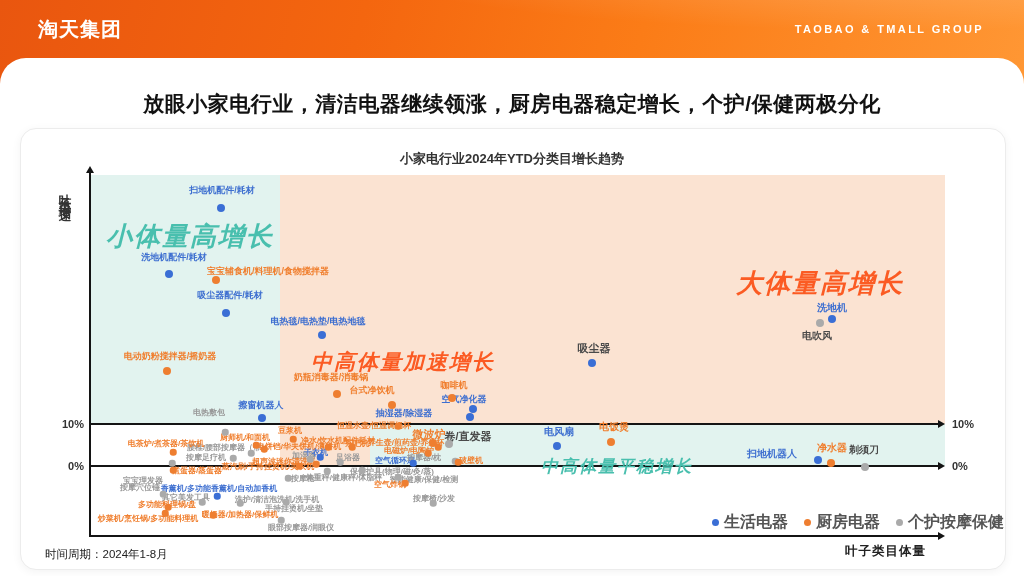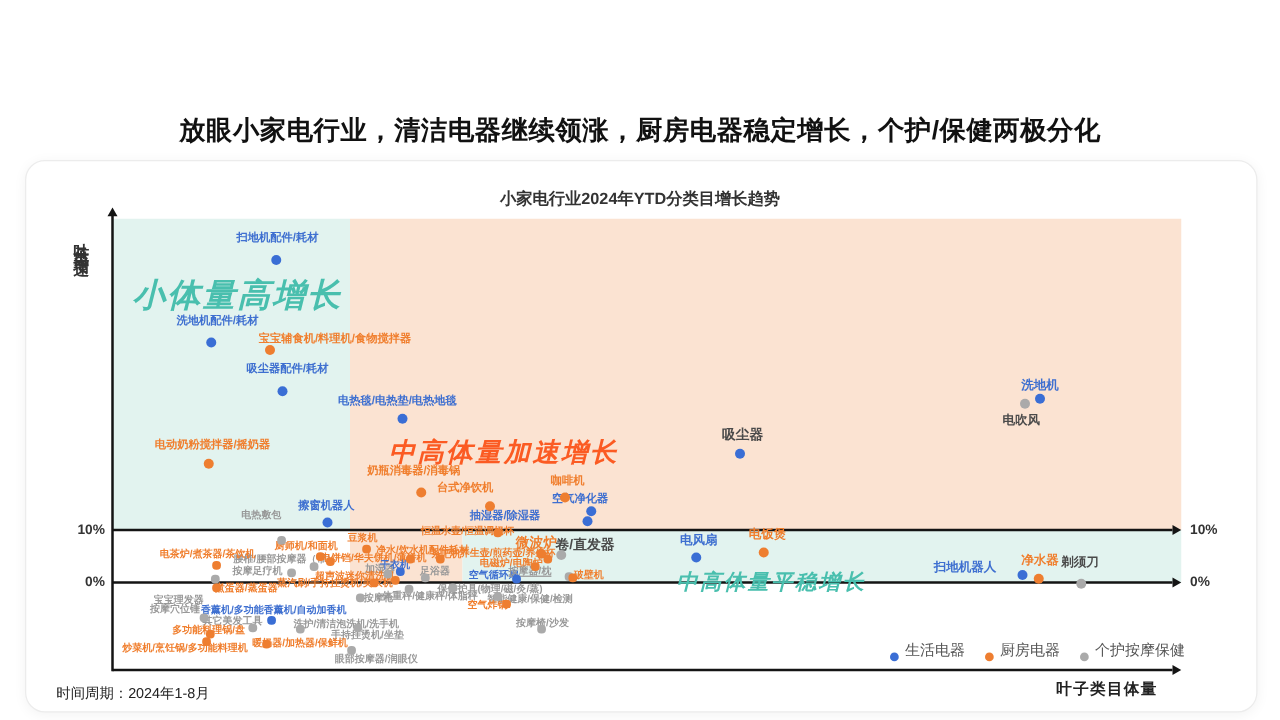--- a/index.html
+++ b/index.html
@@ -24,28 +24,32 @@
   .arrow-right{position:absolute;width:0;height:0;border-top:4px solid transparent;border-bottom:4px solid transparent;border-left:7px solid #141414;z-index:1;}
   .arrow-up{position:absolute;width:0;height:0;border-left:4px solid transparent;border-right:4px solid transparent;border-bottom:7px solid #141414;z-index:1;}
   .tick{position:absolute;color:#333;font-size:11px;font-weight:600;transform:translateY(-50%);z-index:1;}
   .tick.left{left:48px;width:36px;text-align:right;}
   .qlabel{position:absolute;transform:translate(-50%,-50%);font-weight:bold;font-style:italic;white-space:nowrap;letter-spacing:2px;z-index:1;}
   .dot{position:absolute;border-radius:50%;transform:translate(-50%,-50%);z-index:3;}
   .plabel{position:absolute;transform:translate(-50%,-50%);font-weight:600;white-space:nowrap;z-index:2;}
   .ylab{position:absolute;left:56px;top:184px;writing-mode:vertical-rl;text-orientation:upright;color:#333;font-size:12.5px;font-weight:600;letter-spacing:3px;z-index:1;}
   .xlab{position:absolute;left:845px;top:543px;color:#222;font-size:12.5px;font-weight:bold;letter-spacing:1px;z-index:1;}
   .legend{position:absolute;left:712px;top:512px;display:flex;gap:16px;align-items:center;z-index:2;}
-  .legend-item{display:flex;align-items:flex-end;gap:5px;color:#555;font-size:12px;}
+  .legend-item{display:flex;align-items:center;gap:5px;color:#555;font-size:16px;font-weight:bold;}
   .legend-dot{width:7px;height:7px;border-radius:50%;}
   .period{position:absolute;left:45px;top:547px;color:#222;font-size:11.5px;font-weight:500;z-index:2;}
 </style>
 </head>
 <body>
 
 <div id="root">
+  <div class="header">
+    <div class="logo">淘天集团</div>
+    <div class="brand">TAOBAO &amp; TMALL GROUP</div>
+  </div>
   <div class="sheet"></div>
   <div class="slide-title">放眼小家电行业，清洁电器继续领涨，厨房电器稳定增长，个护/保健两极分化</div>
   <div class="card"></div>
   <div class="chart-title">小家电行业2024年YTD分类目增长趋势</div>
 
   <div class="plot">
 
     <div class="axis" style="left:89px;top:172px;width:2px;height:365px;"></div>
     <div class="arrow-up" style="left:86px;top:166px;"></div>
 
@@ -80,20 +84,21 @@
           <span>个护按摩保健</span>
         </div>
       </div>
     <div class="period">时间周期：2024年1-8月</div>
   <div class="region" style="left: 90px; top: 175px; width: 190px; height: 249px; background: rgb(226, 243, 239);"></div>
       <div class="region" style="left: 280px; top: 175px; width: 665px; height: 249px; background: rgb(251, 227, 210);"></div>
       <div class="region" style="left: 280px; top: 424px; width: 90px; height: 42px; background: rgb(251, 227, 210);"></div>
       <div class="region" style="left: 370px; top: 424px; width: 575px; height: 42px; background: rgb(226, 243, 239);"></div>
       <div class="qlabel" style="left: 403px; top: 362px; font-size: 21px; color: rgb(251, 91, 35);">中高体量加速增长</div>
       <div class="qlabel" style="left: 190px; top: 236px; font-size: 26px; color: rgb(73, 191, 174);">小体量高增长</div>
+      <div class="qlabel" style="left: 820px; top: 283px; font-size: 26px; color: rgb(251, 91, 35);">大体量高增长</div>
       <div class="qlabel" style="left: 617px; top: 466px; font-size: 17px; color: rgb(73, 191, 174);">中高体量平稳增长</div>
       <div class="dot" style="left: 221px; top: 208px; width: 8px; height: 8px; background: rgb(58, 110, 213);"></div>
       <div class="plabel" style="left: 222px; top: 190px; font-size: 9px; color: rgb(62, 111, 208);">扫地机配件/耗材</div>
       <div class="dot" style="left: 169px; top: 274px; width: 8px; height: 8px; background: rgb(58, 110, 213);"></div>
       <div class="plabel" style="left: 174px; top: 257px; font-size: 9px; color: rgb(62, 111, 208);">洗地机配件/耗材</div>
       <div class="dot" style="left: 216px; top: 280px; width: 8px; height: 8px; background: rgb(238, 126, 48);"></div>
       <div class="plabel" style="left: 268px; top: 271px; font-size: 9px; color: rgb(240, 126, 45);">宝宝辅食机/料理机/食物搅拌器</div>
       <div class="dot" style="left: 226px; top: 313px; width: 8px; height: 8px; background: rgb(58, 110, 213);"></div>
       <div class="plabel" style="left: 230px; top: 295px; font-size: 9px; color: rgb(62, 111, 208);">吸尘器配件/耗材</div>
       <div class="dot" style="left: 167px; top: 371px; width: 8px; height: 8px; background: rgb(238, 126, 48);"></div>
@@ -156,21 +161,21 @@
       <div class="plabel" style="left: 406px; top: 442px; font-size: 8px; color: rgb(240, 126, 45);">养生壶/煎药壶/养生杯</div>
       <div class="dot" style="left: 428px; top: 453px; width: 6.5px; height: 6.5px; background: rgb(238, 126, 48);"></div>
       <div class="plabel" style="left: 409px; top: 450px; font-size: 8px; color: rgb(240, 126, 45);">电磁炉/电陶炉</div>
       <div class="dot" style="left: 433px; top: 443px; width: 8px; height: 8px; background: rgb(238, 126, 48);"></div>
       <div class="plabel" style="left: 429px; top: 434px; font-size: 11px; color: rgb(240, 126, 45);">微波炉</div>
       <div class="dot" style="left: 449px; top: 444px; width: 8px; height: 8px; background: rgb(170, 170, 170);"></div>
       <div class="plabel" style="left: 468px; top: 436px; font-size: 11px; color: rgb(74, 74, 74);">卷/直发器</div>
       <div class="dot" style="left: 413px; top: 463px; width: 6.5px; height: 6.5px; background: rgb(58, 110, 213);"></div>
       <div class="plabel" style="left: 395px; top: 460px; font-size: 8px; color: rgb(62, 111, 208);">空气循环扇</div>
       <div class="dot" style="left: 455px; top: 461px; width: 6.5px; height: 6.5px; background: rgb(170, 170, 170);"></div>
-      <div class="plabel" style="left: 424px; top: 457px; font-size: 8px; color: rgb(153, 153, 153); text-decoration: underline;">按摩器/枕</div>
+      <div class="plabel" style="left: 424px; top: 457px; font-size: 8px; color: rgb(153, 153, 153);">按摩器/枕</div>
       <div class="dot" style="left: 458px; top: 462px; width: 6.5px; height: 6.5px; background: rgb(238, 126, 48);"></div>
       <div class="plabel" style="left: 471px; top: 460px; font-size: 8px; color: rgb(240, 126, 45);">破壁机</div>
       <div class="dot" style="left: 557px; top: 446px; width: 8px; height: 8px; background: rgb(58, 110, 213);"></div>
       <div class="plabel" style="left: 559px; top: 432px; font-size: 10px; color: rgb(62, 111, 208);">电风扇</div>
       <div class="dot" style="left: 611px; top: 442px; width: 8px; height: 8px; background: rgb(238, 126, 48);"></div>
       <div class="plabel" style="left: 614px; top: 427px; font-size: 10px; color: rgb(240, 126, 45);">电饭煲</div>
       <div class="dot" style="left: 288px; top: 478px; width: 6.5px; height: 6.5px; background: rgb(170, 170, 170);"></div>
       <div class="plabel" style="left: 303px; top: 478px; font-size: 8px; color: rgb(153, 153, 153);">按摩枪</div>
       <div class="dot" style="left: 362px; top: 470px; width: 6.5px; height: 6.5px; background: rgb(170, 170, 170);"></div>
       <div class="plabel" style="left: 392px; top: 471px; font-size: 8px; color: rgb(153, 153, 153);">保健护具(物理/磁/灸/蒸)</div>

